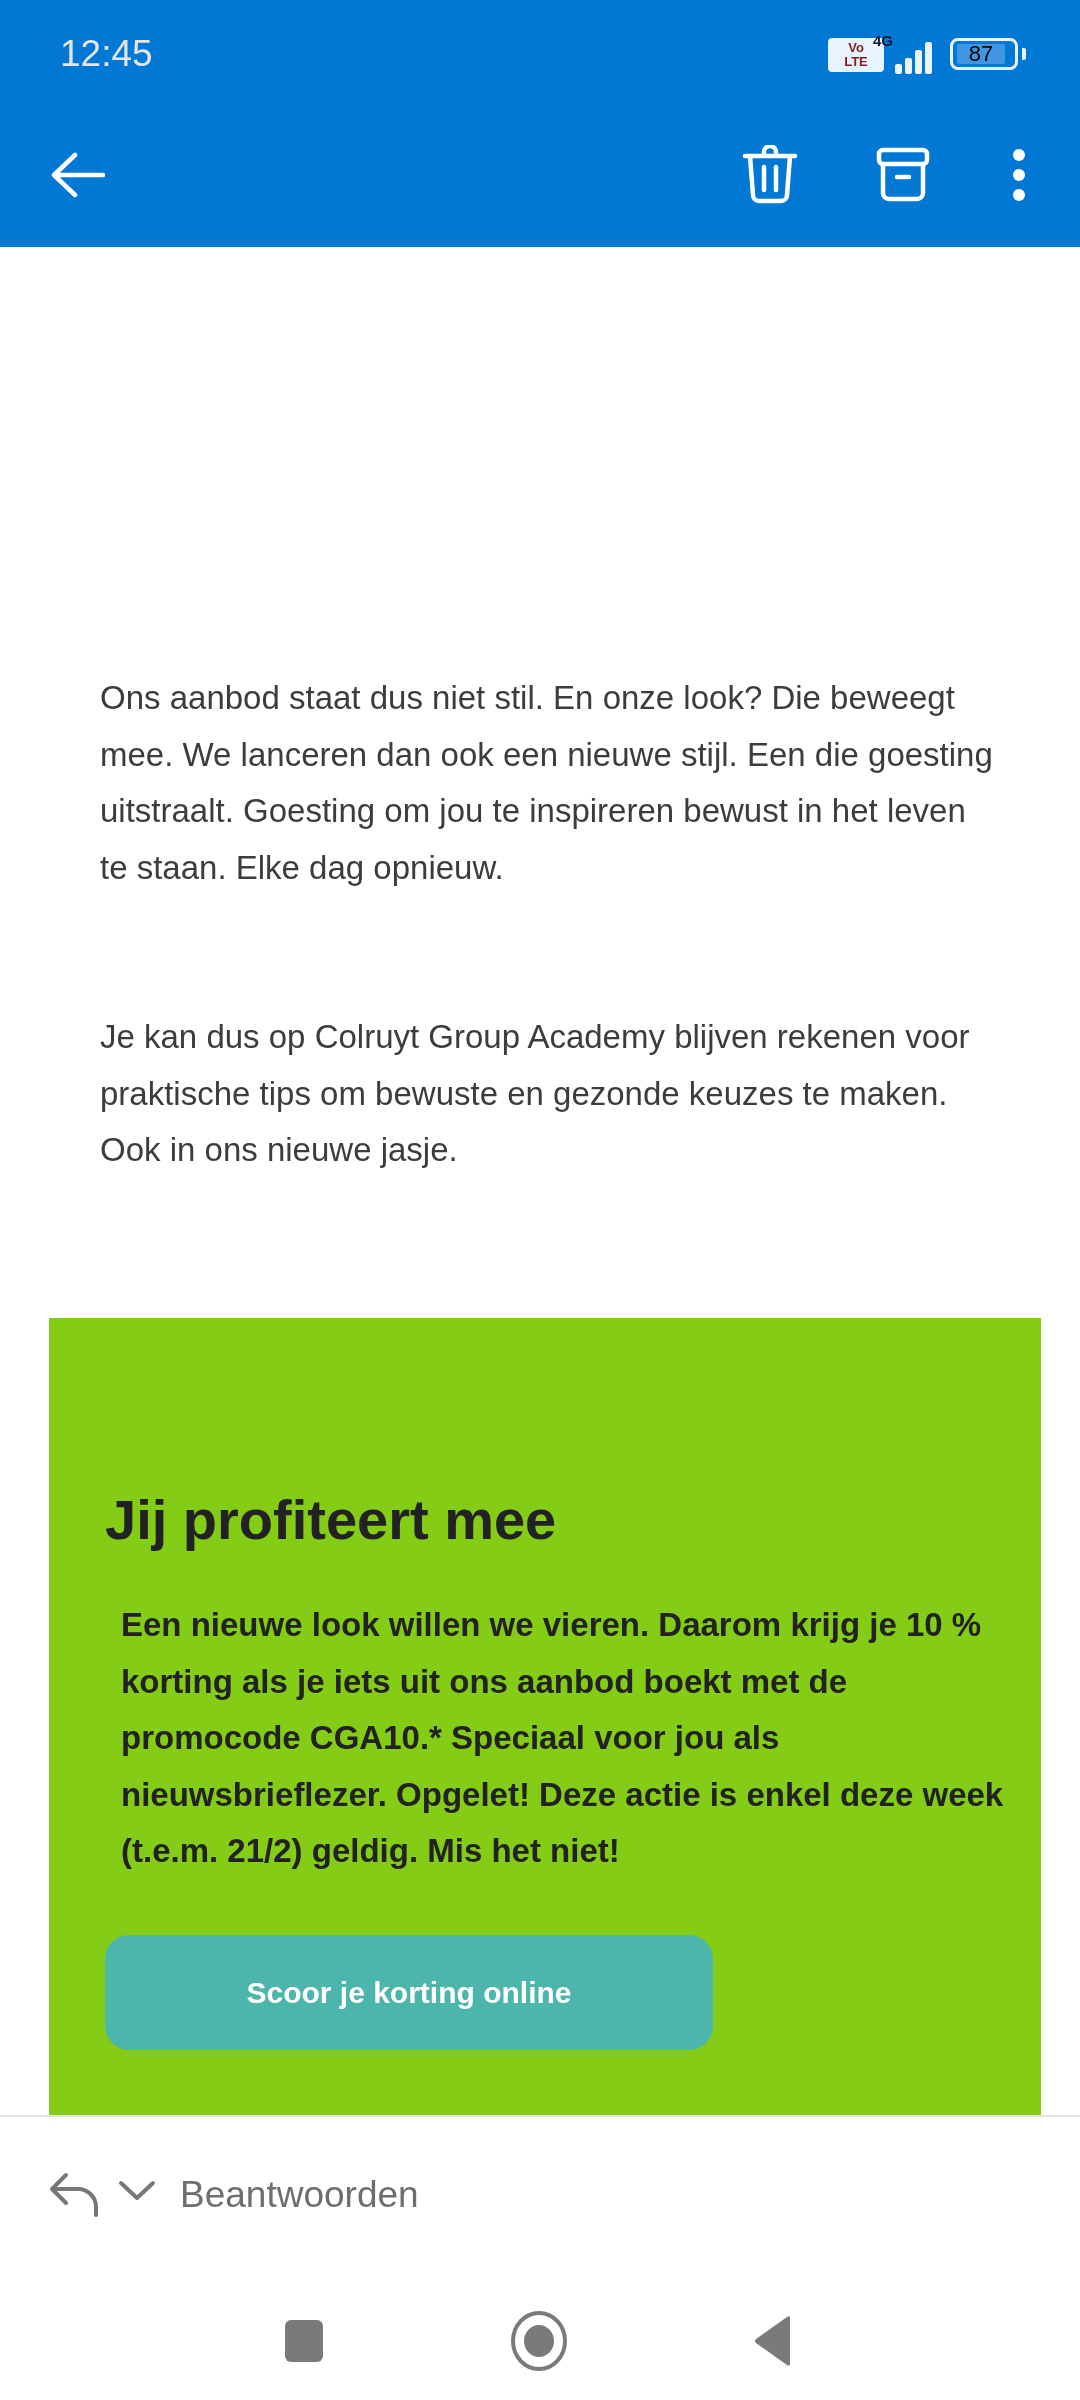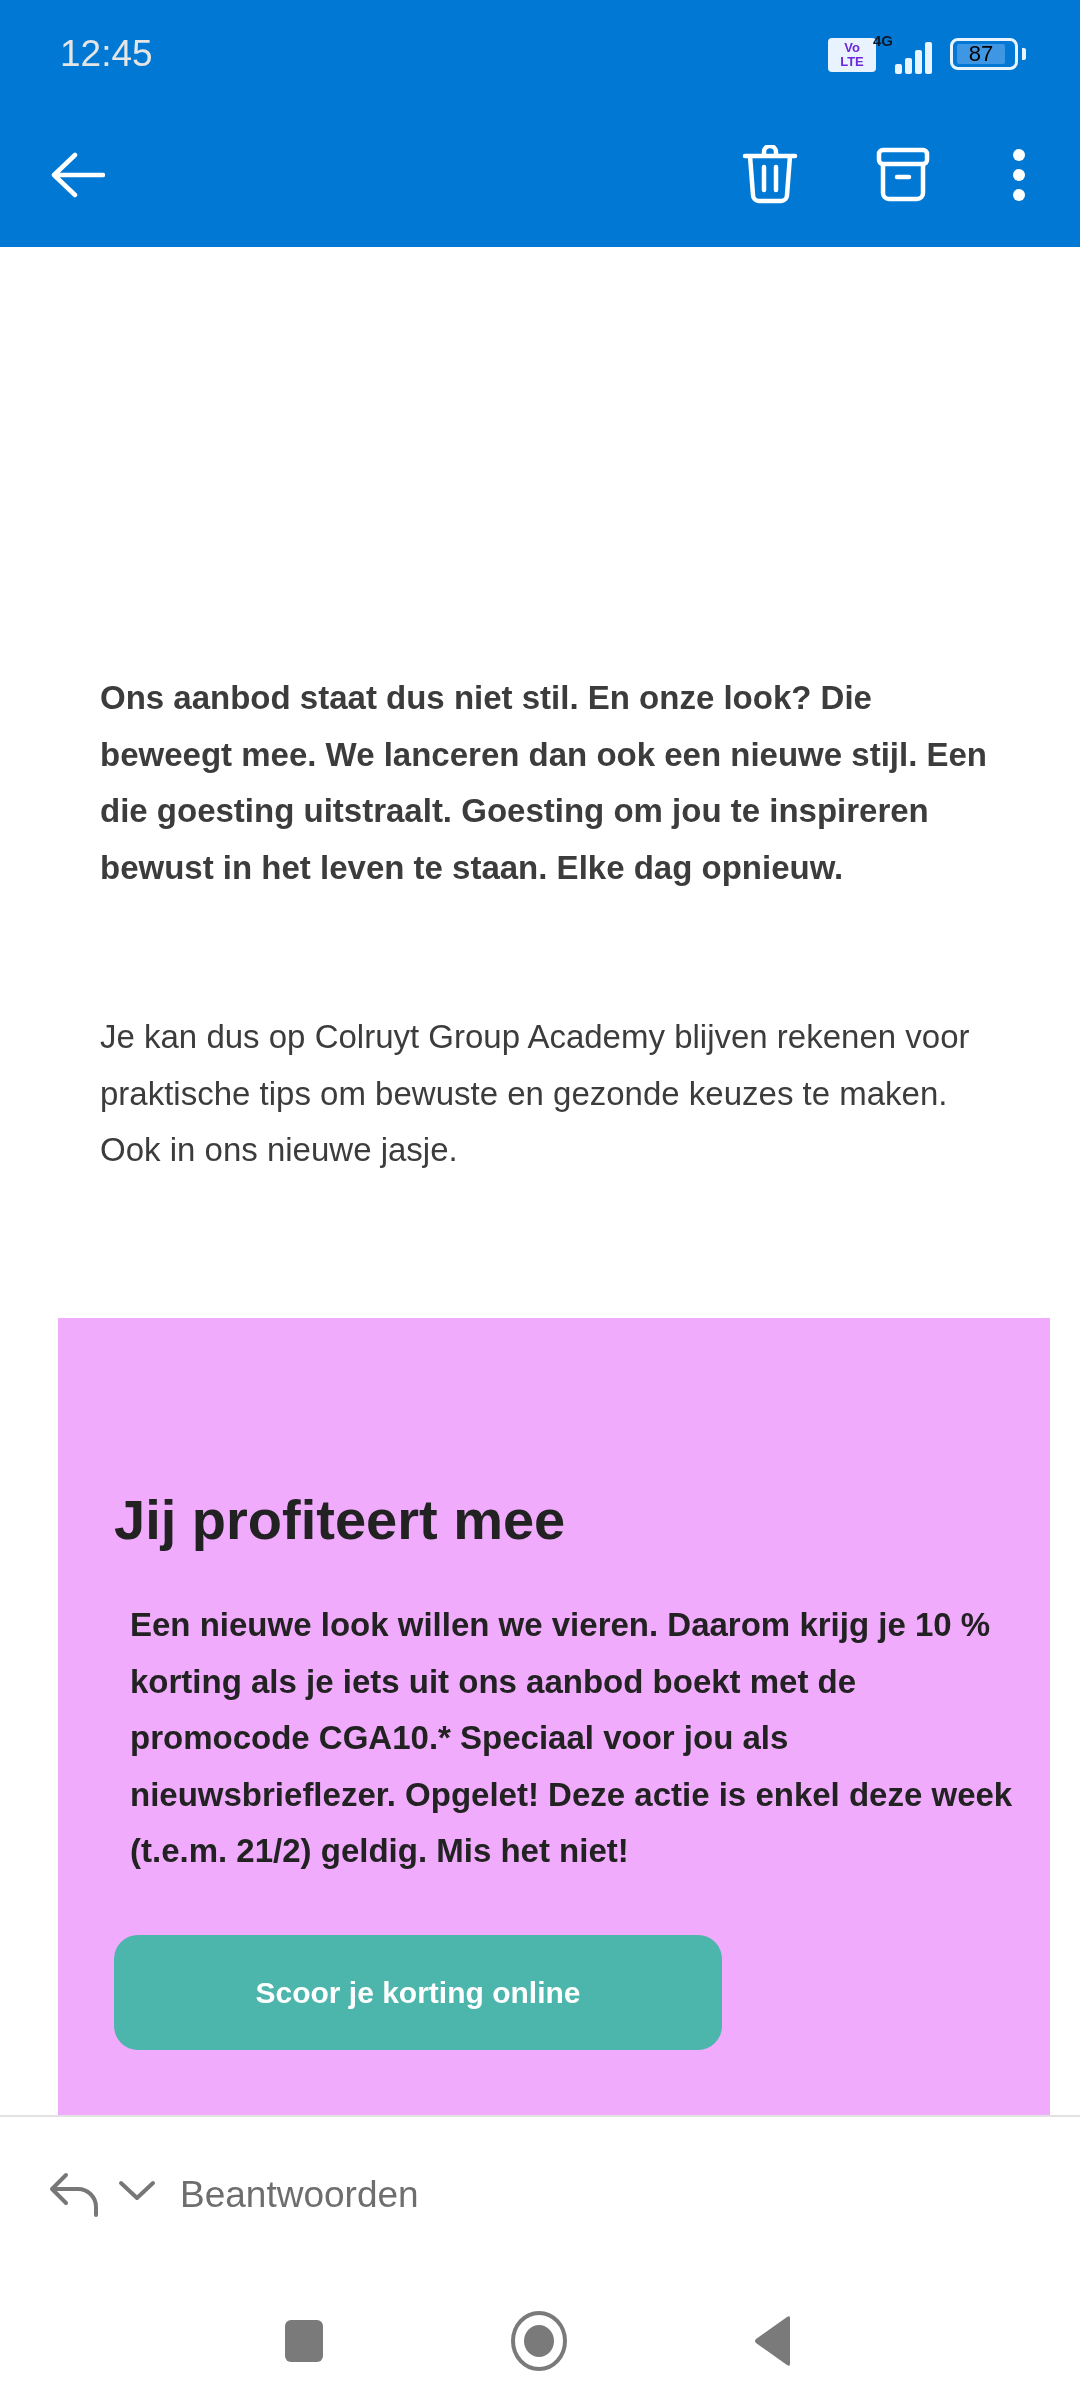--- a/index.html
+++ b/index.html
@@ -2,35 +2,35 @@
 <html><head>
 <meta charset="utf-8">
 <style>
   * { box-sizing: border-box; margin: 0; padding: 0; }
   html, body { width: 1080px; height: 2400px; background: #ffffff; overflow: hidden; }
   body { position: relative; font-family: "Liberation Sans", sans-serif; }
 
   .statusbar { position: absolute; left: 0; top: 0; width: 1080px; height: 100px; background: #0078d4; color: #fff; }
   .status-time { position: absolute; left: 60px; top: 30px; font-size: 37px; line-height: 48px; color: #e5e5e5; }
   .status-right { position: absolute; right: 0; top: 36px; height: 38px; }
-  .volte { position: absolute; left: -252px; top: 2px; width: 48px; height: 34px; background: #e8f3ff; border-radius: 4px; color: #6d28d9; font-size: 13px; font-weight: bold; line-height: 14px; text-align: center; padding-top: 3px; }
+  .volte { position: absolute; left: -252px; top: 2px; width: 56px; height: 34px; background: #e8f3ff; border-radius: 4px; color: #7f1d1d; font-size: 13px; font-weight: bold; line-height: 14px; text-align: center; padding-top: 3px; }
   .fourg { position: absolute; left: -207px; top: -4px; font-size: 15px; font-weight: bold; color: #0f172a; }
   .signal { position: absolute; left: -207px; top: 4px; width: 64px; height: 34px; }
   .signal span { position: absolute; bottom: 0; width: 7px; background: #eaf4ff; border-radius: 2px; }
   .battery { position: absolute; left: -130px; top: 2px; width: 68px; height: 32px; border: 3px solid #eaf4ff; border-radius: 8px; }
   .battery-fill { position: absolute; left: 4px; top: 3px; width: 48px; height: 20px; background: #3f97e4; border-radius: 2px; }
   .battery-text { position: absolute; left: 0; top: 0; width: 56px; height: 26px; text-align: center; font-size: 22px; line-height: 26px; color: #000000; }
   .battery-tip { position: absolute; left: -58px; top: 12px; width: 4px; height: 12px; background: #eaf4ff; border-radius: 0 2px 2px 0; }
 
   .toolbar { position: absolute; left: 0; top: 100px; width: 1080px; height: 147px; background: #0078d4; }
   .tb-btn { position: absolute; top: 40px; width: 70px; height: 70px; display: flex; align-items: center; justify-content: center; cursor: pointer; }
 
   .content { position: absolute; left: 0; top: 247px; width: 1080px; height: 1868px; overflow: hidden; background: #ffffff; }
   .para { position: absolute; left: 100px; width: 900px; font-size: 33px; line-height: 56.5px; color: #3c3c3c; }
-  .promo { position: absolute; left: 58px; top: 1071px; width: 992px; height: 860px; background: #f0abfc; }
+  .promo { position: absolute; left: 49px; top: 1071px; width: 992px; height: 860px; background: #84cc16; }
   .promo-title { position: absolute; left: 56px; top: 167px; font-size: 56px; font-weight: bold; color: #222222; line-height: 70px; }
   .promo-text { position: absolute; left: 56px; top: 279px; width: 900px; font-size: 33px; line-height: 56.5px; font-weight: bold; color: #222222; margin-left: 16px; }
   .promo-btn { position: absolute; left: 56px; top: 617px; width: 608px; height: 115px; background: #4db6ac; border-radius: 24px; color: #ffffff; font-size: 30px; font-weight: bold; display: flex; align-items: center; justify-content: center; cursor: pointer; }
 
   .divider { position: absolute; left: 0; top: 2115px; width: 1080px; height: 2px; background: #e2e2e2; }
   .reply-bar { position: absolute; left: 8px; top: 2117px; width: 1080px; height: 160px; background: #ffffff; }
   .reply-icon { position: absolute; left: 40px; top: 54px; cursor: pointer; }
   .reply-chevron { position: absolute; left: 110px; top: 62px; cursor: pointer; }
   .reply-label { position: absolute; left: 172px; top: 56px; font-size: 37px; line-height: 44px; color: #6e6e6e; cursor: text; }
 
@@ -83,21 +83,21 @@
   <div class="tb-btn" style="left:984px;">
     <svg width="20" height="56" viewBox="0 0 20 56">
       <circle cx="10" cy="8" r="6" fill="#fff"></circle>
       <circle cx="10" cy="28" r="6" fill="#fff"></circle>
       <circle cx="10" cy="48" r="6" fill="#fff"></circle>
     </svg>
   </div>
 </div>
 
 <div class="content">
-  <p class="para" style="top:423px;font-weight:bold;">Ons aanbod staat dus niet stil. En onze look? Die beweegt mee. We lanceren dan ook een nieuwe stijl. Een die goesting uitstraalt. Goesting om jou te inspireren bewust in het leven te staan. Elke dag opnieuw.</p>
+  <p class="para" style="top:423px;">Ons aanbod staat dus niet stil. En onze look? Die beweegt mee. We lanceren dan ook een nieuwe stijl. Een die goesting uitstraalt. Goesting om jou te inspireren bewust in het leven te staan. Elke dag opnieuw.</p>
   <p class="para" style="top:762px;">Je kan dus op Colruyt Group Academy blijven rekenen voor praktische tips om bewuste en gezonde keuzes te maken. Ook in ons nieuwe jasje.</p>
 
   <div class="promo">
     <h2 class="promo-title">Jij profiteert mee</h2>
     <p class="promo-text">Een nieuwe look willen we vieren. Daarom krijg je 10 % korting als je iets uit ons aanbod boekt met de promocode CGA10.* Speciaal voor jou als nieuwsbrieflezer. Opgelet! Deze actie is enkel deze week (t.e.m. 21/2) geldig. Mis het niet!</p>
     <div class="promo-btn">
       <span>Scoor je korting online</span>
     </div>
   </div>
 </div>

